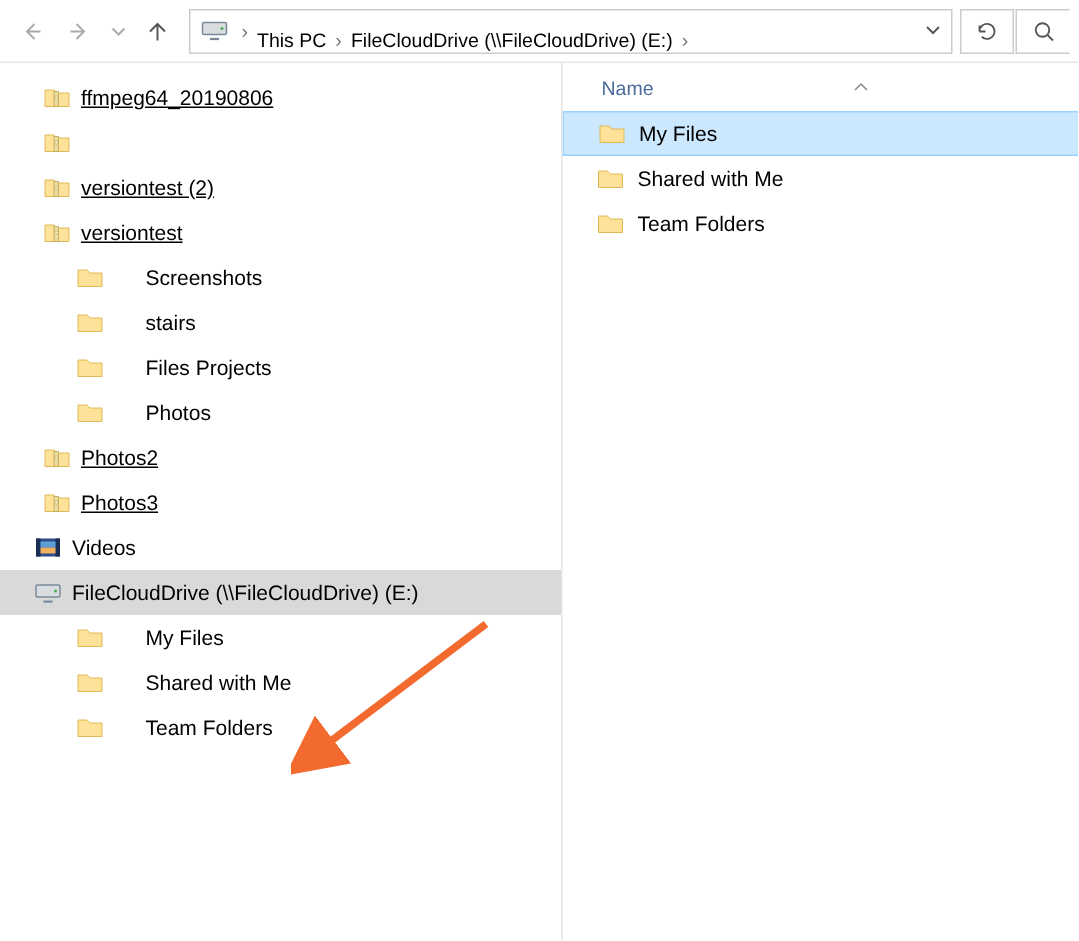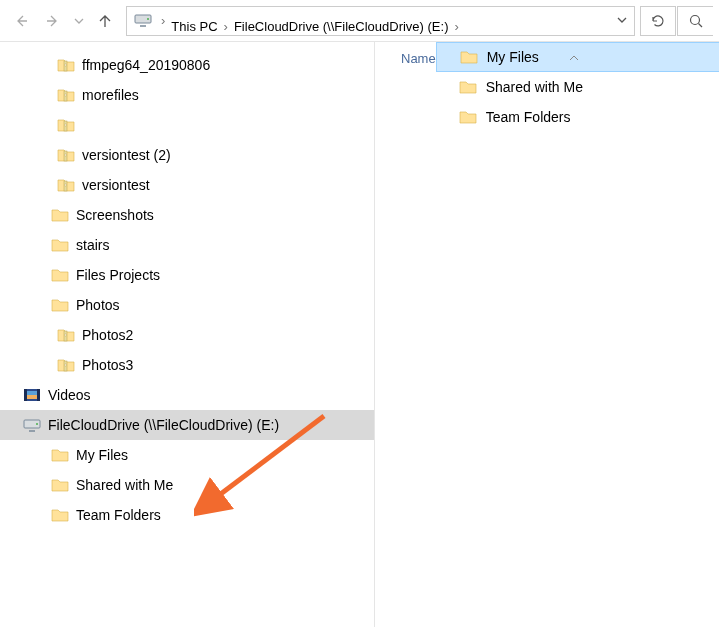--- a/index.html
+++ b/index.html
@@ -103,31 +103,31 @@
       height: 20px;
       margin-right: 6px;
       flex-shrink: 0;
       display: flex;
       align-items: center;
       justify-content: center;
     }
     .tree-label { font-size: 14px; }
     
     .lvl-1 { padding-left: 22px; }
-    .lvl-2 { padding-left: 50px; }
-    .lvl-3 { padding-left: 56px; }
+    .lvl-2 { padding-left: 50px; gap: 21px; }
+    .lvl-3 { padding-left: 28px; text-decoration: underline; }
 
     .divider { width: 1px; background: #e5e5e5; position: relative; }
     .drag-line { position: absolute; left: -1px; top: 40px; width: 3px; height: 60px; background: #aaa; opacity: 0; }
 
     
     .main-pane {
       flex: 1;
       display: flex;
-      flex-direction: row;
+      flex-direction: column;
     }
     .column-header {
       display: flex;
       align-items: center;
       height: 32px;
       padding-left: 26px;
       font-size: 13px;
       color: #4a6b9c;
       position: relative;
     }
@@ -235,30 +235,20 @@
   <div class="tree-pane" id="tree">
       <div class="tree-item lvl-3">
         <span class="tree-icon">
           <svg width="18" height="16" viewBox="0 0 18 16">
             <path d="M1 3 h6 l2 2 h8 v9 h-16 z" fill="#ffe29a" stroke="#d9b34a" stroke-width="0.6"></path>
             <rect x="7" y="4" width="3" height="10" fill="#e8dca0" stroke="#bda24a" stroke-width="0.5"></rect>
             <circle cx="8.5" cy="8" r="1" fill="#fff" stroke="#bda24a" stroke-width="0.5"></circle>
           </svg>
         </span>
         <span class="tree-label">ffmpeg64_20190806</span>
-      </div>
-      <div class="tree-item lvl-3">
-        <span class="tree-icon">
-          <svg width="18" height="16" viewBox="0 0 18 16">
-            <path d="M1 3 h6 l2 2 h8 v9 h-16 z" fill="#ffe29a" stroke="#d9b34a" stroke-width="0.6"></path>
-            <rect x="7" y="4" width="3" height="10" fill="#e8dca0" stroke="#bda24a" stroke-width="0.5"></rect>
-            <circle cx="8.5" cy="8" r="1" fill="#fff" stroke="#bda24a" stroke-width="0.5"></circle>
-          </svg>
-        </span>
-        <span class="tree-label">morefiles</span>
       </div>
       <div class="tree-item lvl-3">
         <span class="tree-icon">
           <svg width="18" height="16" viewBox="0 0 18 16">
             <path d="M1 3 h6 l2 2 h8 v9 h-16 z" fill="#ffe29a" stroke="#d9b34a" stroke-width="0.6"></path>
             <rect x="7" y="4" width="3" height="10" fill="#e8dca0" stroke="#bda24a" stroke-width="0.5"></rect>
             <circle cx="8.5" cy="8" r="1" fill="#fff" stroke="#bda24a" stroke-width="0.5"></circle>
           </svg>
         </span>
       </div>

